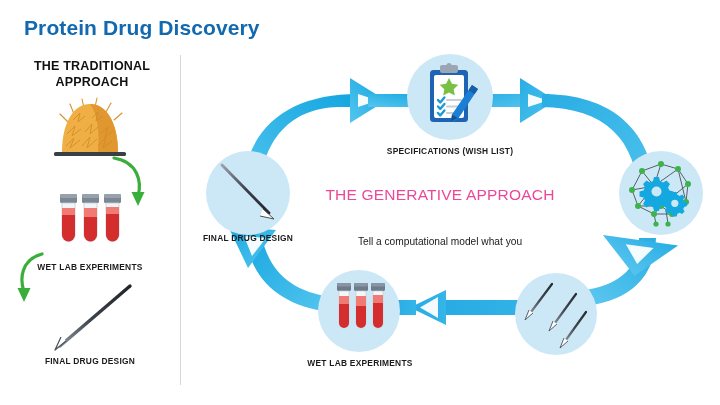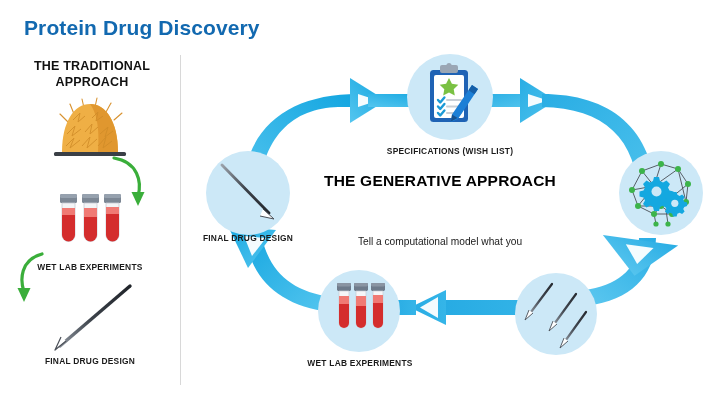--- a/index.html
+++ b/index.html
@@ -35,23 +35,23 @@
 
   
   .left-head{
     position:absolute;left:12px;top:58px;width:160px;
     text-align:center;font-size:12.5px;font-weight:bold;
     color:#111;line-height:16px;letter-spacing:.2px;
   }
 
   
   .center-head{
-    position:absolute;left:300px;top:172px;width:280px;
-    text-align:center;font-size:15.5px;font-weight:bold;
-    color:#000000;letter-spacing:.2px;
+    position:absolute;left:300px;top:186px;width:280px;
+    text-align:center;font-size:15.5px;font-weight:normal;
+    color:#ec4899;letter-spacing:.2px;
   }
   .center-sub{
     position:absolute;left:292px;top:208px;width:296px;
     text-align:center;font-size:10.2px;color:#1a1a1a;
     line-height:15px;
     margin-top:26px;
   }
 
   svg{display:block;overflow:visible;}
   .abs{position:absolute;}

